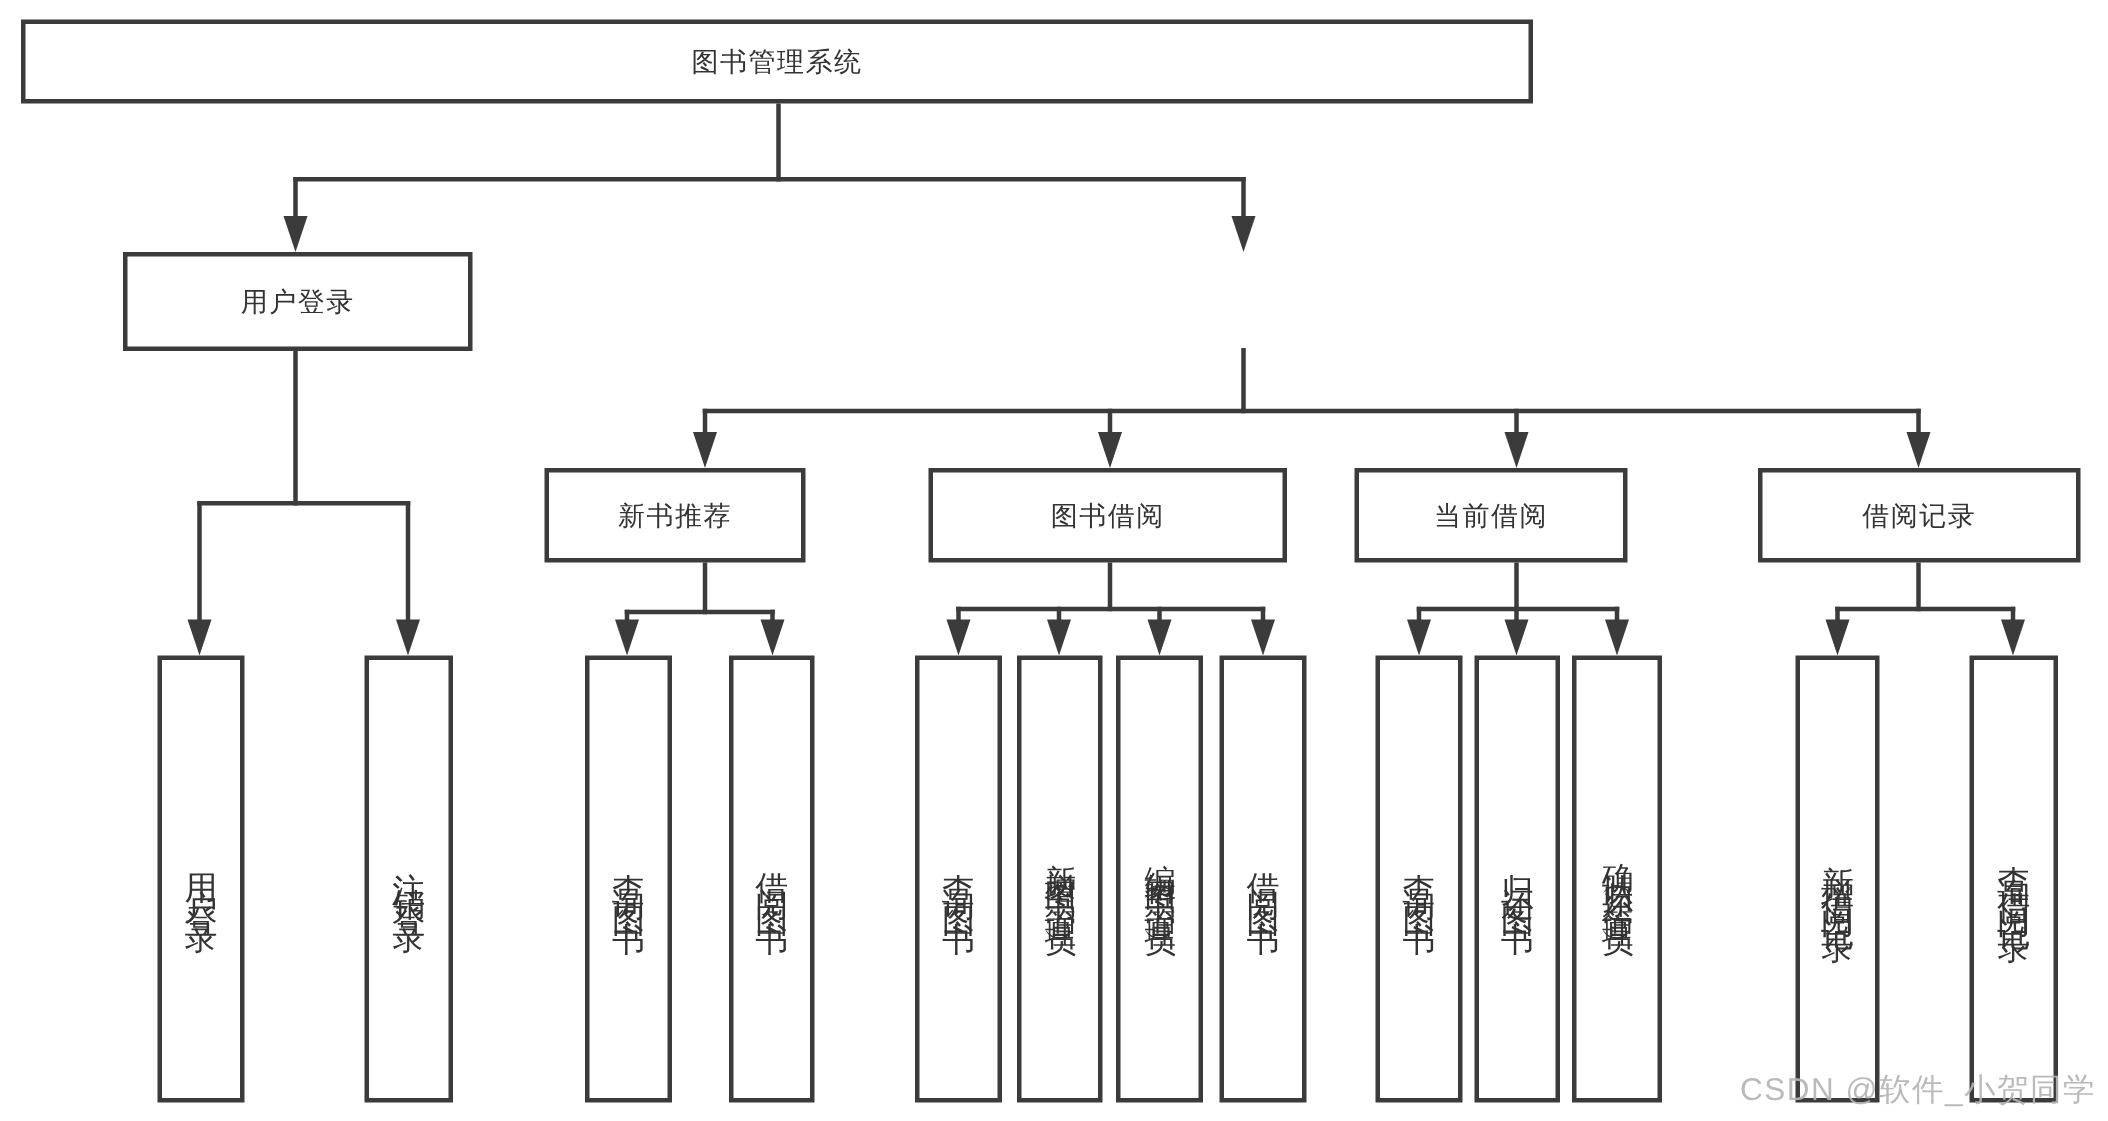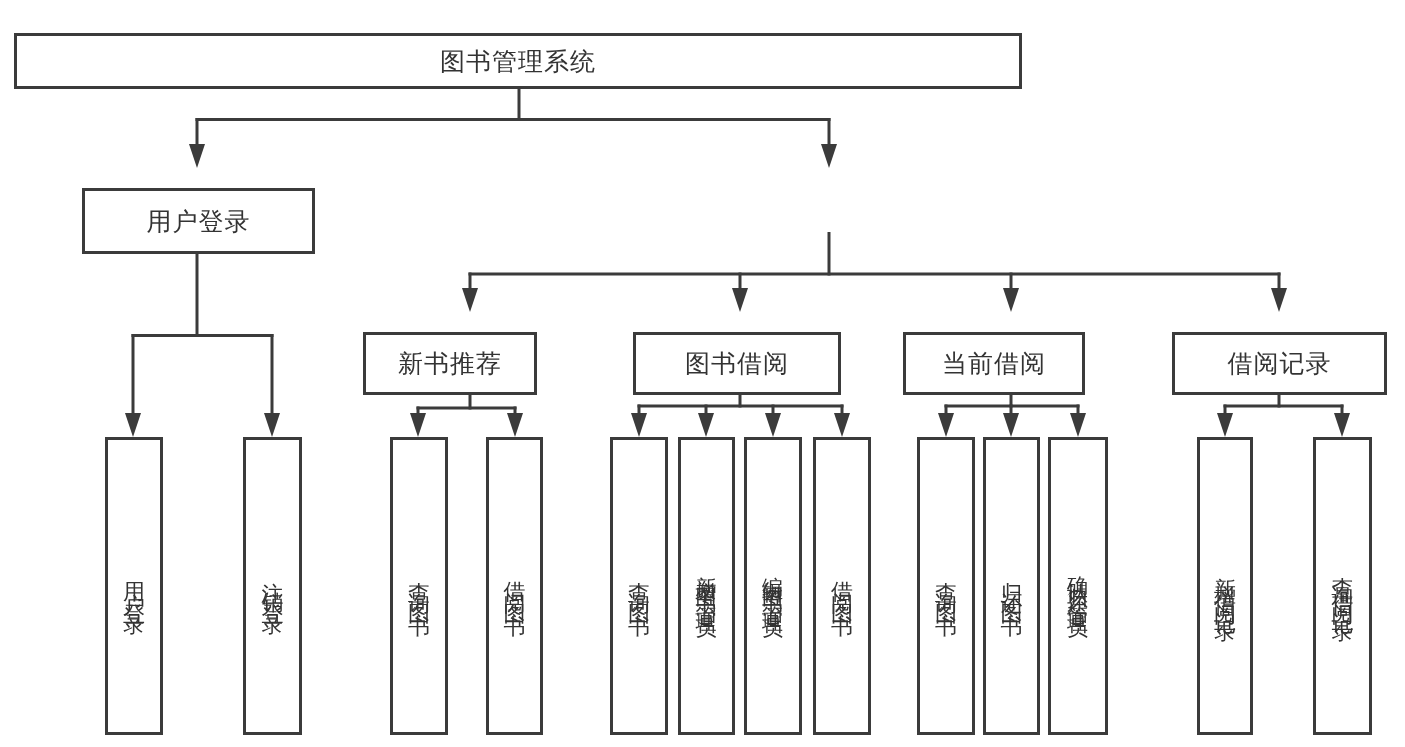--- a/index.html
+++ b/index.html
@@ -21,25 +21,24 @@
   svg.wires{position:absolute;left:0;top:0;}
   svg.wires path{stroke:var(--line);stroke-width:3;fill:none;}
   svg.wires polygon{fill:var(--line);stroke:none;}
   .node{
     position:absolute;
     border:3px solid var(--line);
     background:var(--bg);
     display:flex;
     align-items:center;
     justify-content:center;
-    font-size:25px;
+    font-size:18px;
     color:var(--text);
     letter-spacing:1px;
     white-space:nowrap;
-    margin-top:20px;
   }
   .leaf{
     position:absolute;
     top:437px;
     height:298px;
     border:3px solid var(--line);
     background:var(--bg);
     display:flex;
     align-items:center;
     justify-content:center;
@@ -150,21 +149,21 @@
       <polygon points="1217,413 1233,413 1225,437"></polygon>
       <polygon points="1334,413 1350,413 1342,437"></polygon>
     </g>
   </svg>
 
   <div class="node" style="left:14px;top:13px;width:1008px;height:56px;">图书管理系统</div>
 
   <div class="node" style="left:82px;top:168px;width:233px;height:66px;">用户登录</div>
 
   <div class="node" style="left:363px;top:312px;width:174px;height:63px;">新书推荐</div>
-  <div class="node" style="left:633px;top:312px;width:208px;height:63px;font-family:Liberation Mono, monospace;">图书借阅</div>
+  <div class="node" style="left:619px;top:312px;width:239px;height:63px;font-family:Liberation Mono, monospace;">图书借阅</div>
   <div class="node" style="left:903px;top:312px;width:182px;height:63px;">当前借阅</div>
   <div class="node" style="left:1172px;top:312px;width:215px;height:63px;">借阅记录</div>
 
   <div class="leaf" style="left:105px;width:58px;">
     <span>用户登录</span>
   </div>
   <div class="leaf" style="left:243px;width:59px;">
     <span>注销登录</span>
   </div>
 
@@ -198,14 +197,15 @@
     <span>确认归还（管理员）</span>
   </div>
 
   <div class="leaf mid" style="left:1197px;width:56px;">
     <span>新增借阅记录</span>
   </div>
   <div class="leaf mid" style="left:1313px;width:59px;">
     <span>查询借阅记录</span>
   </div>
 
+  <div class="watermark">CSDN @软件_小贺同学</div>
 
 </div>
 
 </body></html>

